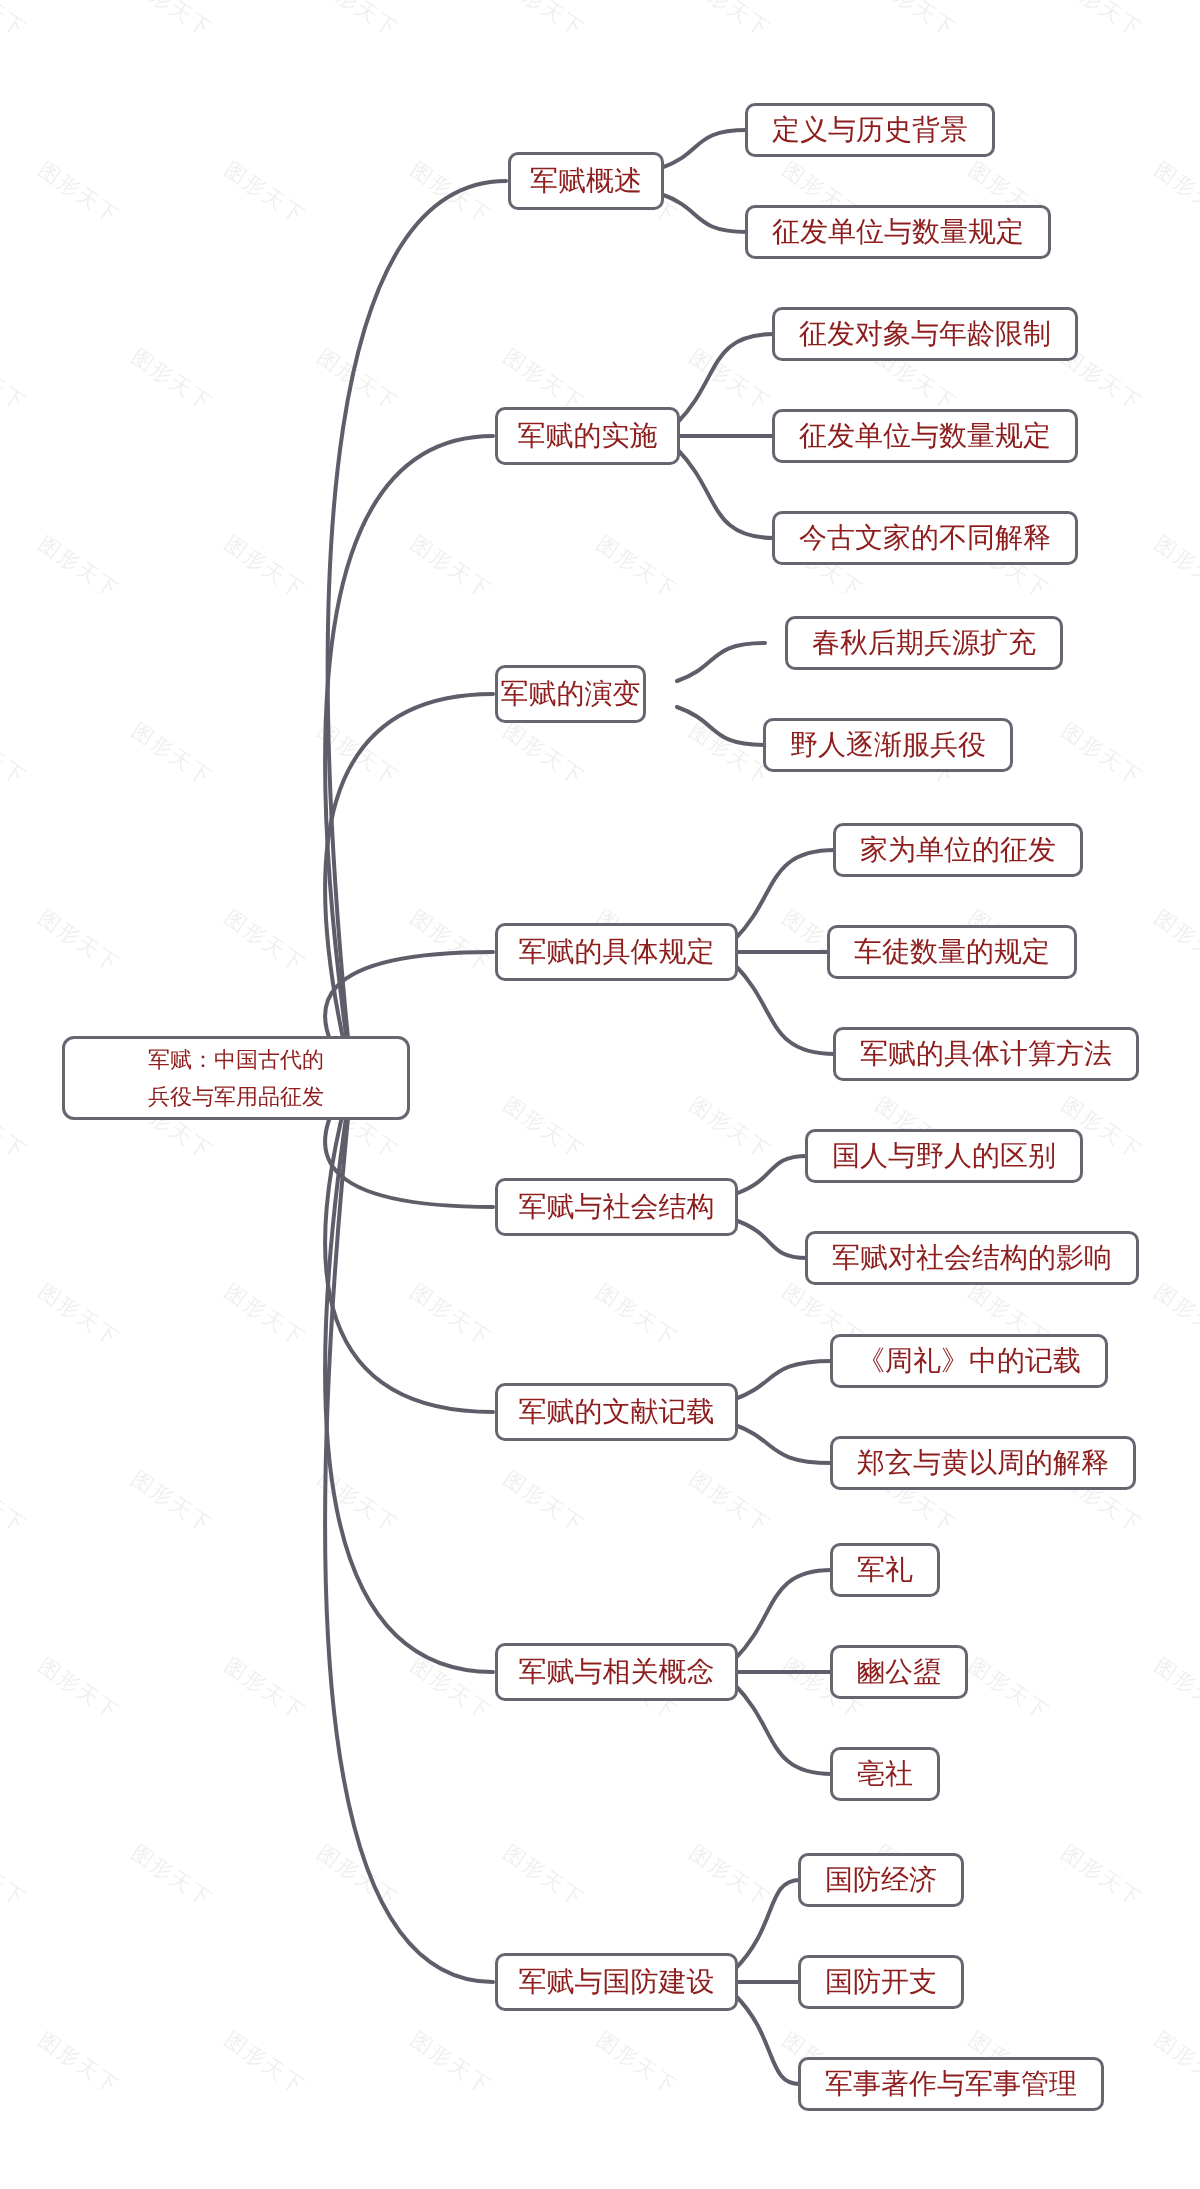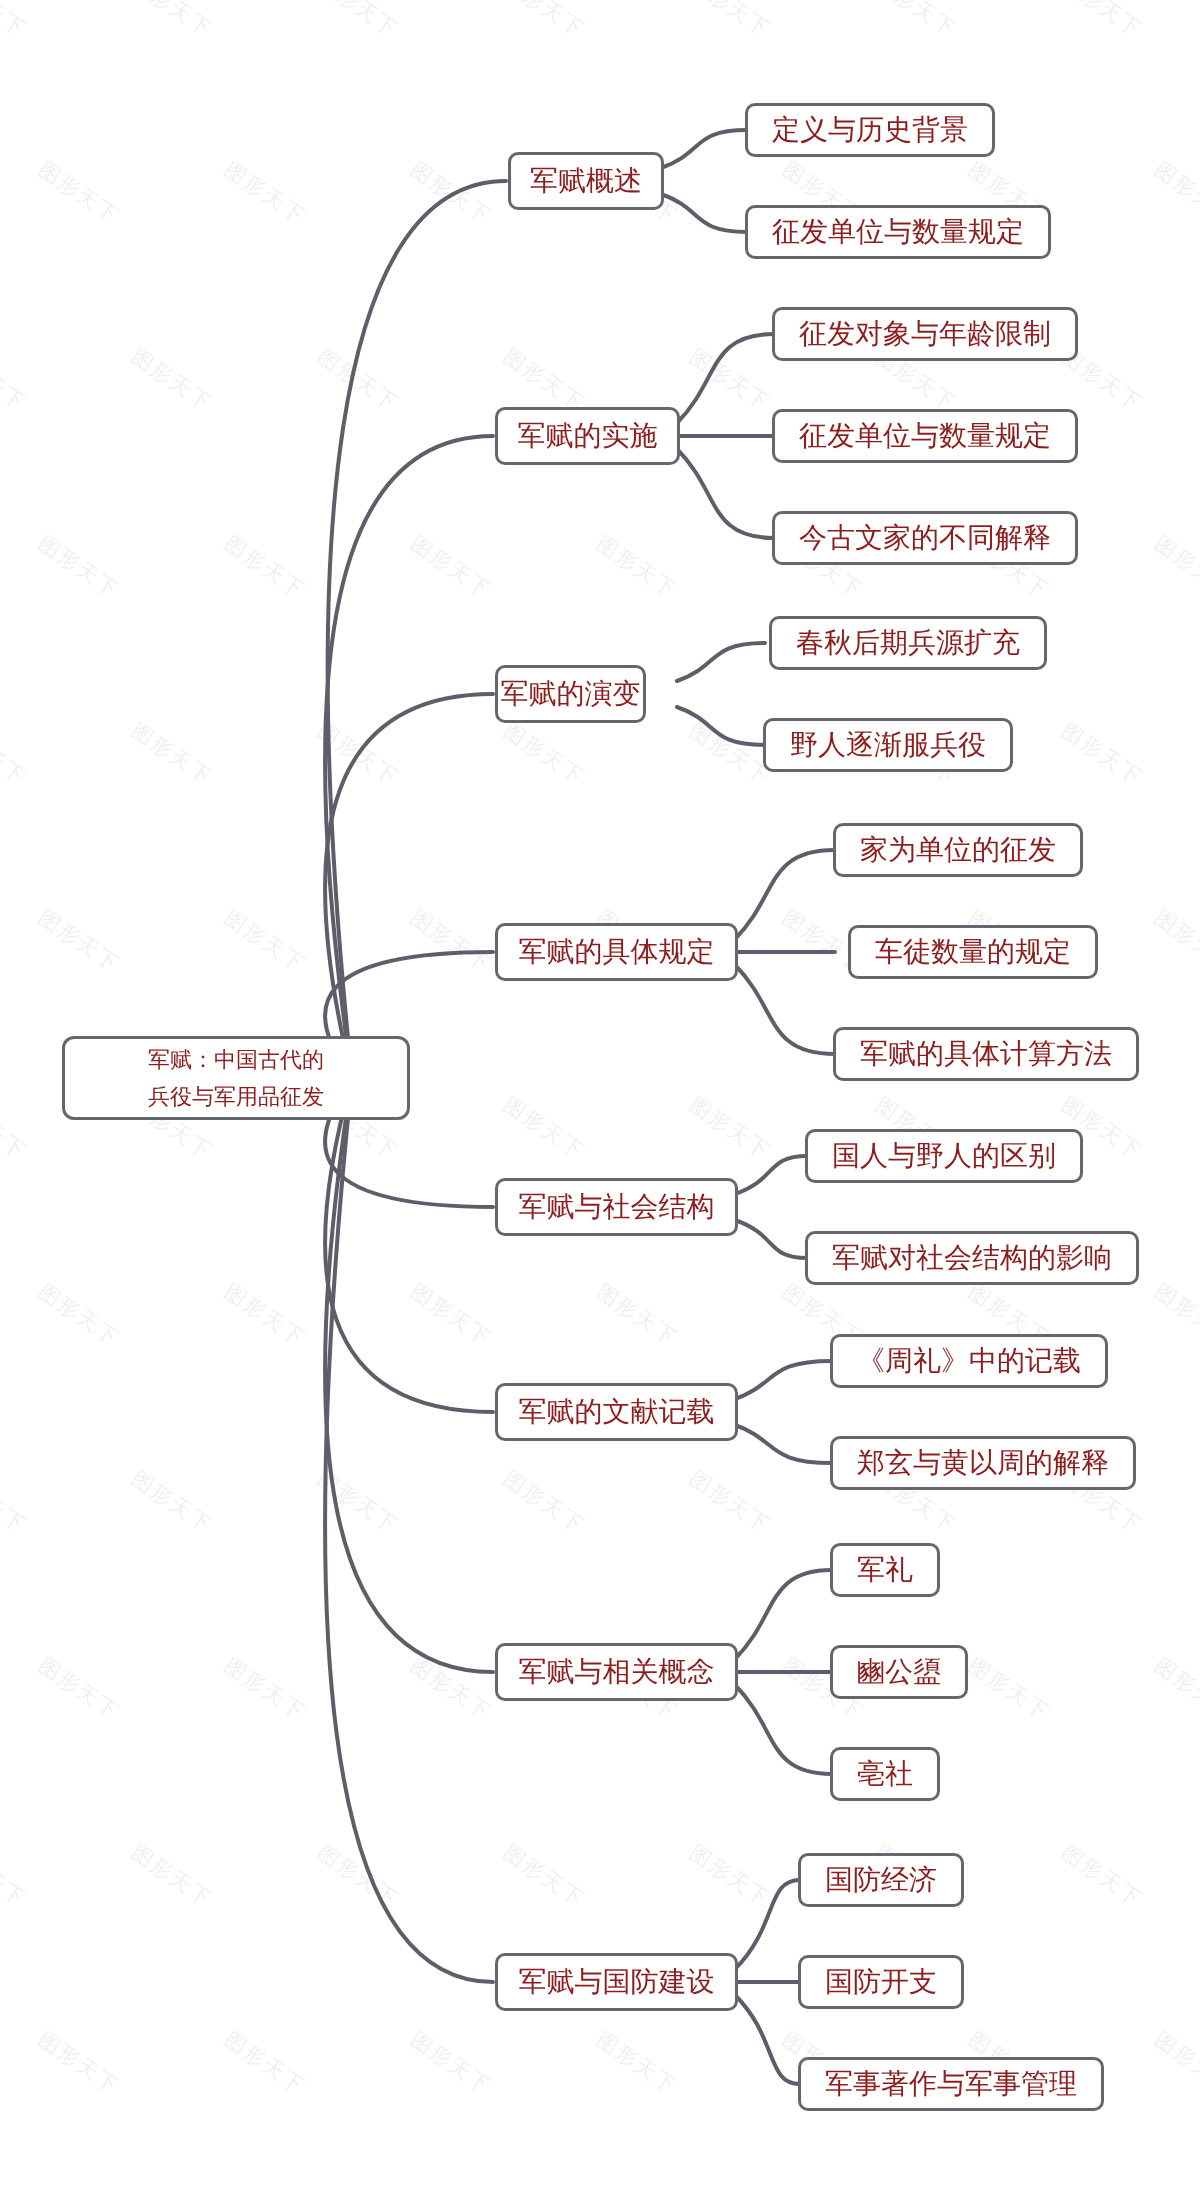--- a/index.html
+++ b/index.html
@@ -154,25 +154,25 @@
       <div>兵役与军用品征发</div>
     </div>
   <div class="node branch" style="left: 508px; top: 152px; width: 156px;">军赋概述</div>
       <div class="node child" style="left: 745px; top: 103px;">定义与历史背景</div>
       <div class="node child" style="left: 745px; top: 205px;">征发单位与数量规定</div>
       <div class="node branch" style="left: 495px; top: 407px; width: 185px;">军赋的实施</div>
       <div class="node child" style="left: 772px; top: 307px;">征发对象与年龄限制</div>
       <div class="node child" style="left: 772px; top: 409px;">征发单位与数量规定</div>
       <div class="node child" style="left: 772px; top: 511px;">今古文家的不同解释</div>
       <div class="node branch" style="left: 495px; top: 665px; width: 151px;">军赋的演变</div>
-      <div class="node child" style="left: 769px; top: 616px;">春秋后期兵源扩充</div>
+      <div class="node child" style="left: 785px; top: 616px;">春秋后期兵源扩充</div>
       <div class="node branch" style="left: 495px; top: 923px; width: 243px;">军赋的具体规定</div>
       <div class="node child" style="left: 763px; top: 718px;">野人逐渐服兵役</div>
       <div class="node child" style="left: 833px; top: 823px;">家为单位的征发</div>
-      <div class="node child" style="left: 848px; top: 925px;">车徒数量的规定</div>
+      <div class="node child" style="left: 827px; top: 925px;">车徒数量的规定</div>
       <div class="node child" style="left: 833px; top: 1027px;">军赋的具体计算方法</div>
       <div class="node branch" style="left: 495px; top: 1178px; width: 243px;">军赋与社会结构</div>
       <div class="node child" style="left: 805px; top: 1129px;">国人与野人的区别</div>
       <div class="node child" style="left: 805px; top: 1231px;">军赋对社会结构的影响</div>
       <div class="node branch" style="left: 495px; top: 1383px; width: 243px;">军赋的文献记载</div>
       <div class="node child" style="left: 830px; top: 1334px;">《周礼》中的记载</div>
       <div class="node child" style="left: 830px; top: 1436px;">郑玄与黄以周的解释</div>
       <div class="node branch" style="left: 495px; top: 1643px; width: 243px;">军赋与相关概念</div>
       <div class="node child" style="left: 830px; top: 1543px;">军礼</div>
       <div class="node child" style="left: 830px; top: 1645px;">豳公盨</div>

